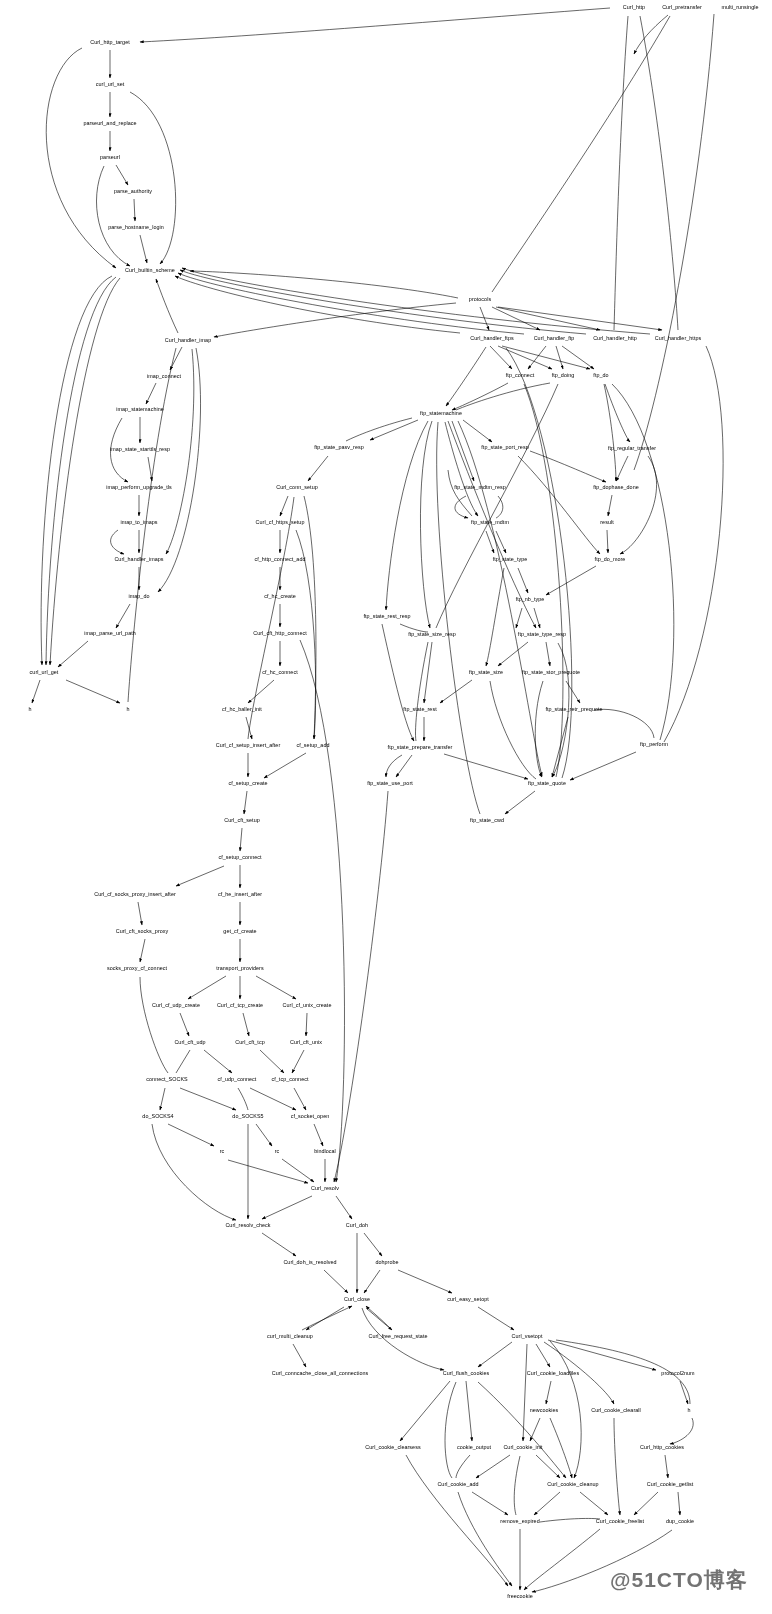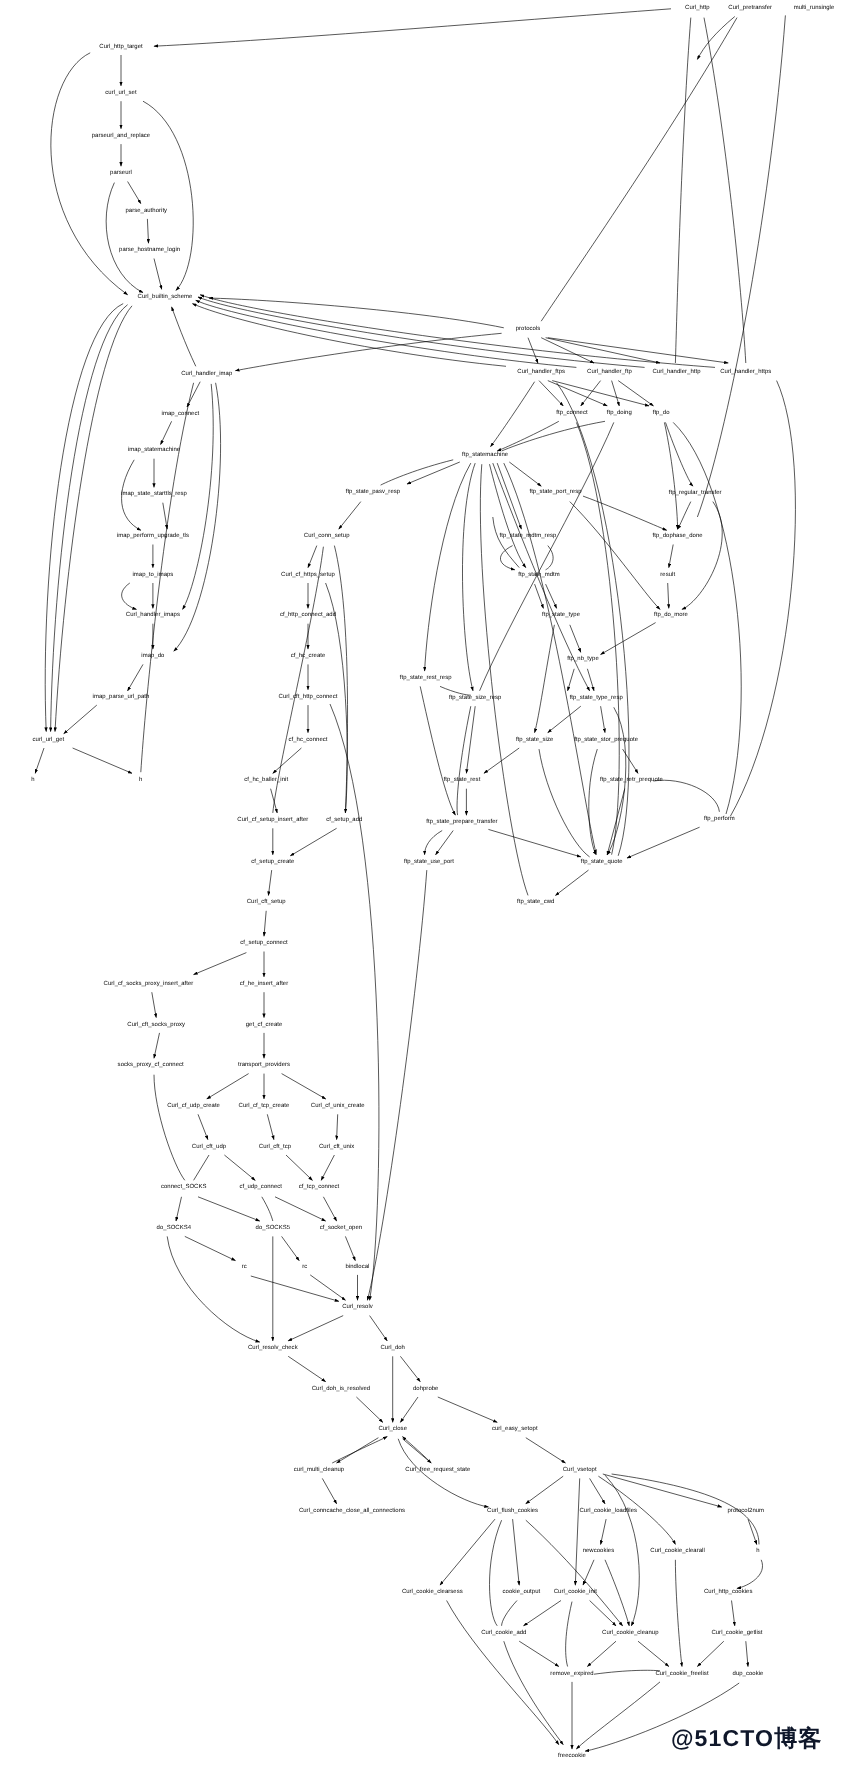--- a/index.html
+++ b/index.html
@@ -380,15 +380,15 @@
       <div class="graph-node" style="left: 662px; top: 1448px; color: rgb(0, 0, 0);">Curl_http_cookies</div>
       <div class="graph-node" style="left: 458px; top: 1485px; color: rgb(0, 0, 0);">Curl_cookie_add</div>
       <div class="graph-node" style="left: 573px; top: 1485px; color: rgb(0, 0, 0);">Curl_cookie_cleanup</div>
       <div class="graph-node" style="left: 670px; top: 1485px; color: rgb(0, 0, 0);">Curl_cookie_getlist</div>
       <div class="graph-node" style="left: 520px; top: 1522px; color: rgb(0, 0, 0);">remove_expired</div>
       <div class="graph-node" style="left: 620px; top: 1522px; color: rgb(0, 0, 0);">Curl_cookie_freelist</div>
       <div class="graph-node" style="left: 680px; top: 1522px; color: rgb(0, 0, 0);">dup_cookie</div>
       <div class="graph-node" style="left: 520px; top: 1597px; color: rgb(0, 0, 0);">freecookie</div>
     </div>
 
-  <div class="watermark" style="left: 610px; top: 1566px; color: #0f172a;">@51CTO博客</div>
+  <div class="watermark" style="left: 610px; top: 1566px; color: #737373;">@51CTO博客</div>
 
 </div>
 
 </body></html>

